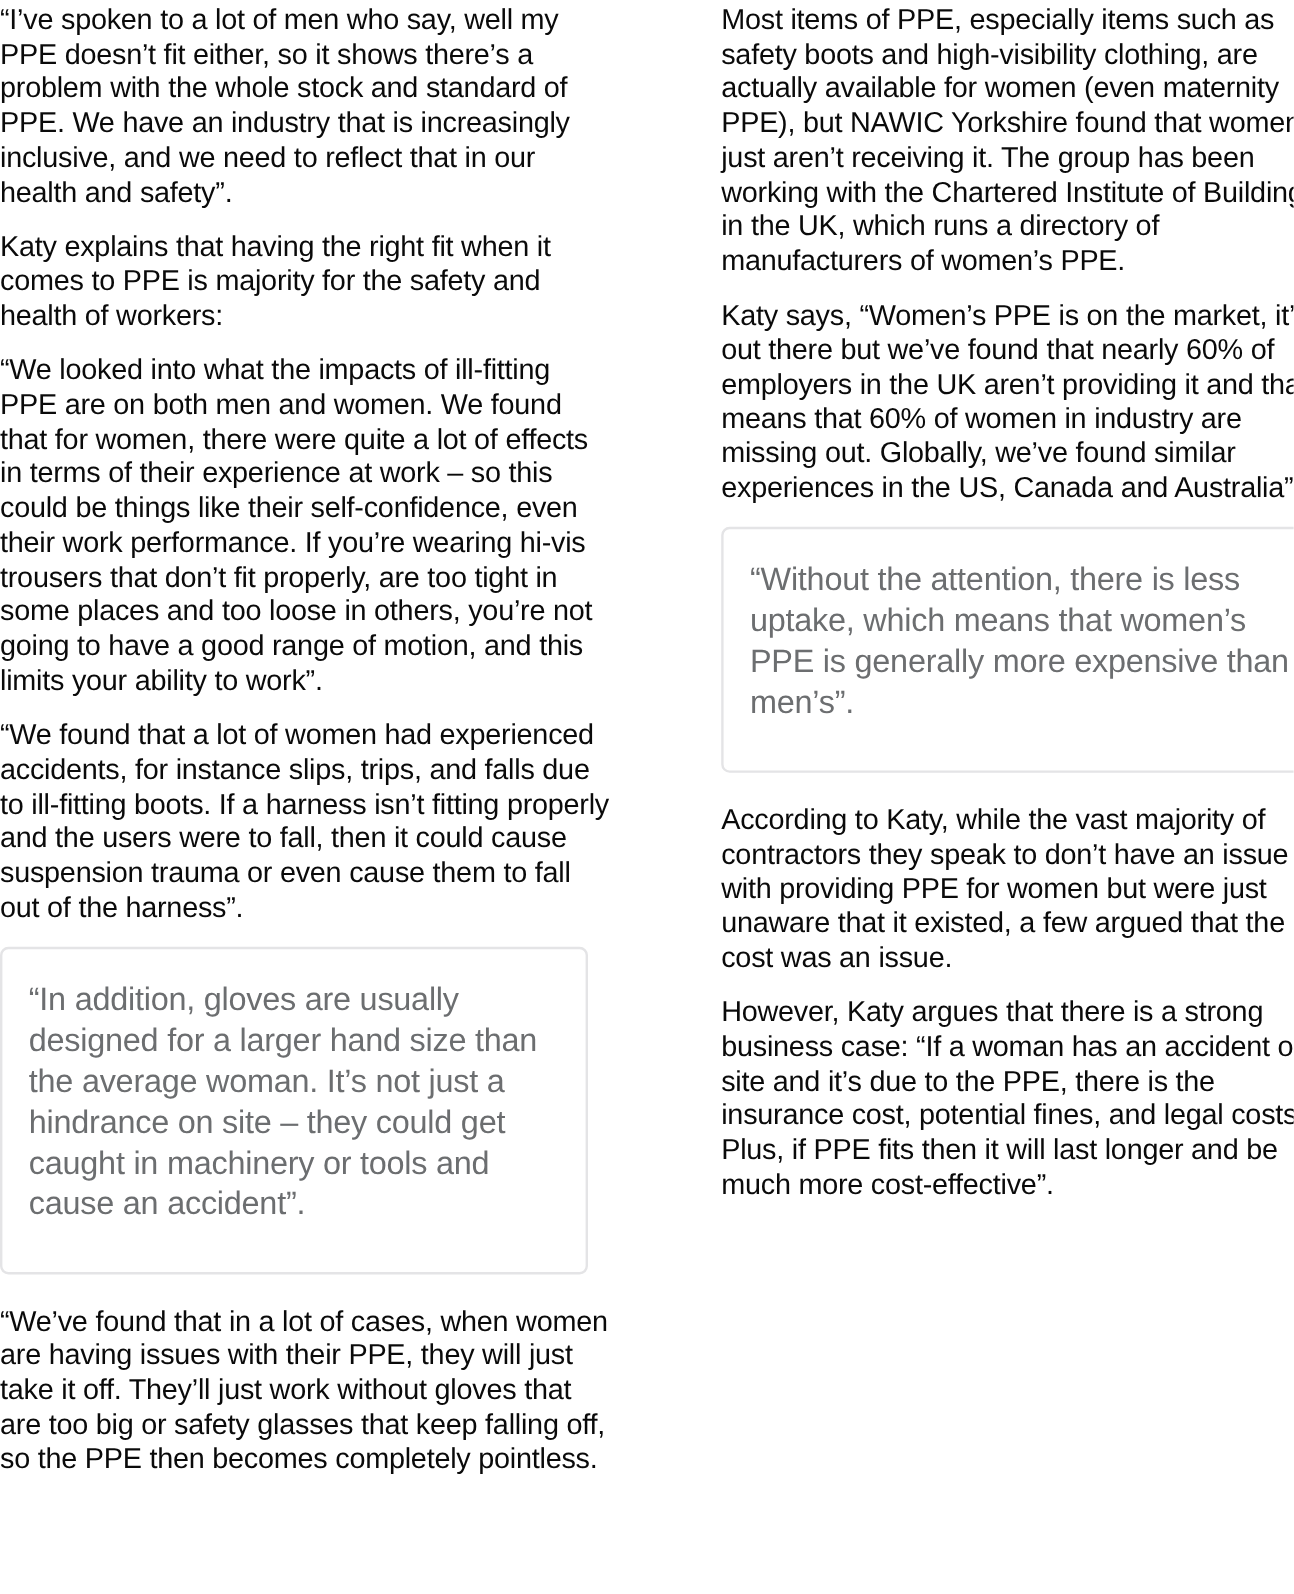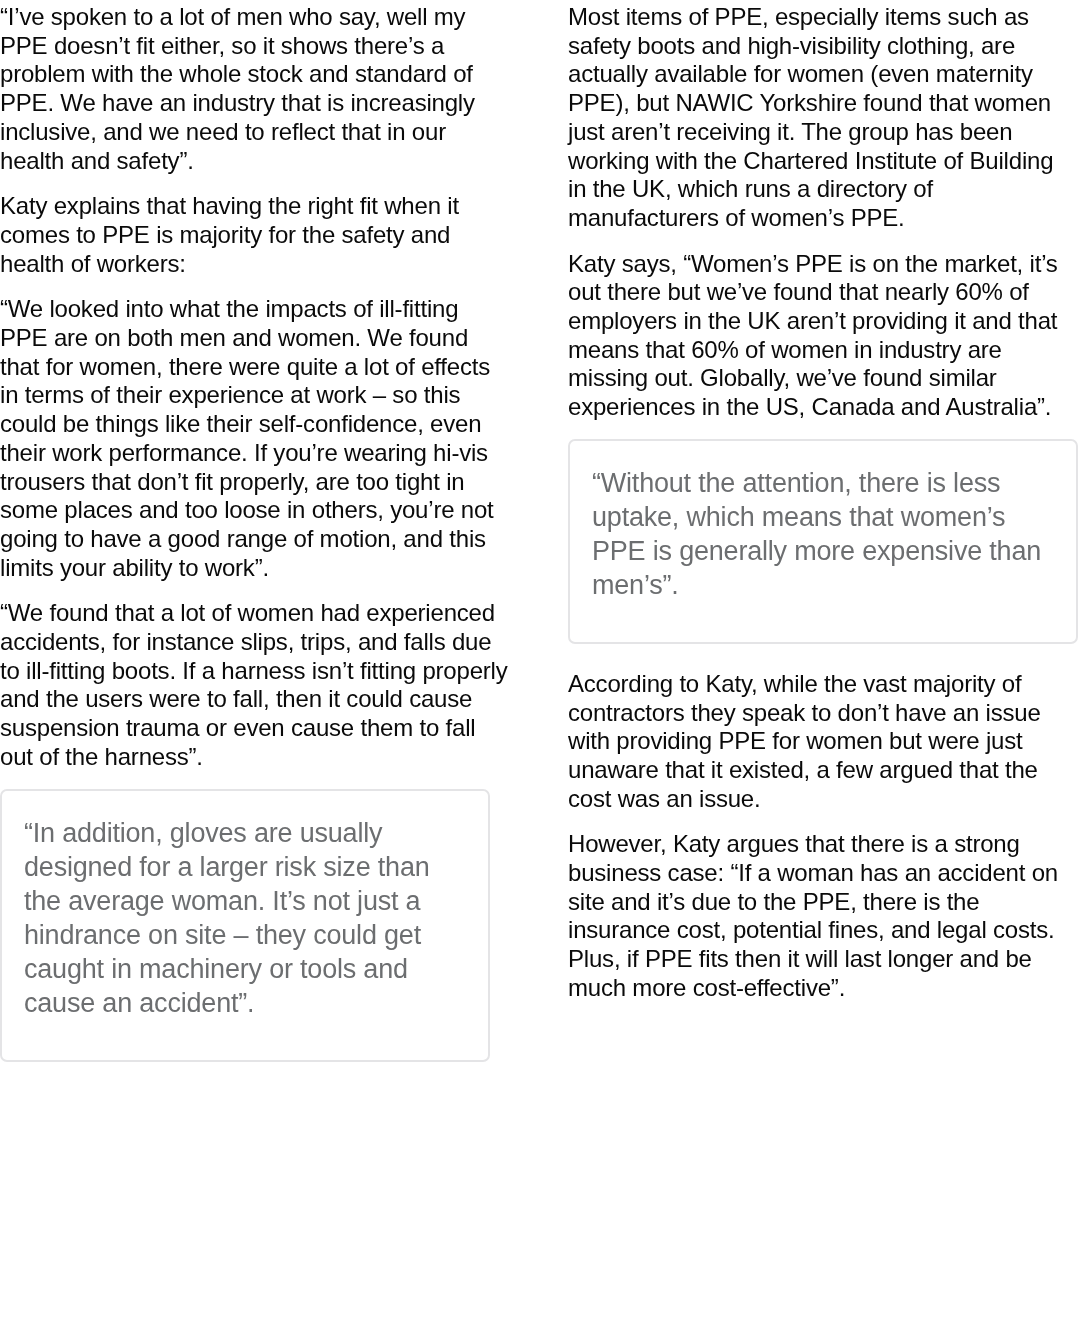--- a/index.html
+++ b/index.html
@@ -10,21 +10,21 @@
     overflow: hidden;
     font-family: "Liberation Sans", sans-serif;
   }
   .page {
     display: flex;
     width: 1078px;
     padding-top: 3px;
   }
   .col {
     width: 512px;
-    margin-right: 56px;
+    margin-right: 89px;
     flex: none;
   }
   .col.right {
     width: 510px;
     margin-right: 0;
   }
   p.body {
     font-size: 24px;
     line-height: 28.7px;
     letter-spacing: -0.2px;
@@ -50,22 +50,23 @@
 <body>
 
 <div class="page">
 
   <div class="col left">
     <p class="body">“I’ve spoken to a lot of men who say, well my PPE doesn’t fit either, so it shows there’s a problem with the whole stock and standard of PPE. We have an industry that is increasingly inclusive, and we need to reflect that in our health and safety”.</p>
     <p class="body">Katy explains that having the right fit when it comes to PPE is majority for the safety and health of workers:</p>
     <p class="body">“We looked into what the impacts of ill-fitting PPE are on both men and women. We found that for women, there were quite a lot of effects in terms of their experience at work – so this could be things like their self-confidence, even their work performance. If you’re wearing hi-vis trousers that don’t fit properly, are too tight in some places and too loose in others, you’re not going to have a good range of motion, and this limits your ability to work”.</p>
     <p class="body">“We found that a lot of women had experienced accidents, for instance slips, trips, and falls due to ill-fitting boots. If a harness isn’t fitting properly and the users were to fall, then it could cause suspension trauma or even cause them to fall out of the harness”.</p>
     <div class="pull-quote">
-      <p class="pq-text">“In addition, gloves are usually designed for a larger risk size than the average woman. It’s not just a hindrance on site – they could get caught in machinery or tools and cause an accident”.</p>
+      <p class="pq-text">“In addition, gloves are usually designed for a larger hand size than the average woman. It’s not just a hindrance on site – they could get caught in machinery or tools and cause an accident”.</p>
     </div>
+    <p class="body">“We’ve found that in a lot of cases, when women are having issues with their PPE, they will just take it off. They’ll just work without gloves that are too big or safety glasses that keep falling off, so the PPE then becomes completely pointless.</p>
   </div>
 
   <div class="col right">
     <p class="body">Most items of PPE, especially items such as safety boots and high-visibility clothing, are actually available for women (even maternity PPE), but NAWIC Yorkshire found that women just aren’t receiving it. The group has been working with the Chartered Institute of Building in the UK, which runs a directory of manufacturers of women’s PPE.</p>
     <p class="body">Katy says, “Women’s PPE is on the market, it’s out there but we’ve found that nearly 60% of employers in the UK aren’t providing it and that means that 60% of women in industry are missing out. Globally, we’ve found similar experiences in the US, Canada and Australia”.</p>
     <div class="pull-quote">
       <p class="pq-text">“Without the attention, there is less uptake, which means that women’s PPE is generally more expensive than men’s”.</p>
     </div>
     <p class="body">According to Katy, while the vast majority of contractors they speak to don’t have an issue with providing PPE for women but were just unaware that it existed, a few argued that the cost was an issue.</p>
     <p class="body">However, Katy argues that there is a strong business case: “If a woman has an accident on site and it’s due to the PPE, there is the insurance cost, potential fines, and legal costs. Plus, if PPE fits then it will last longer and be much more cost-effective”.</p>

